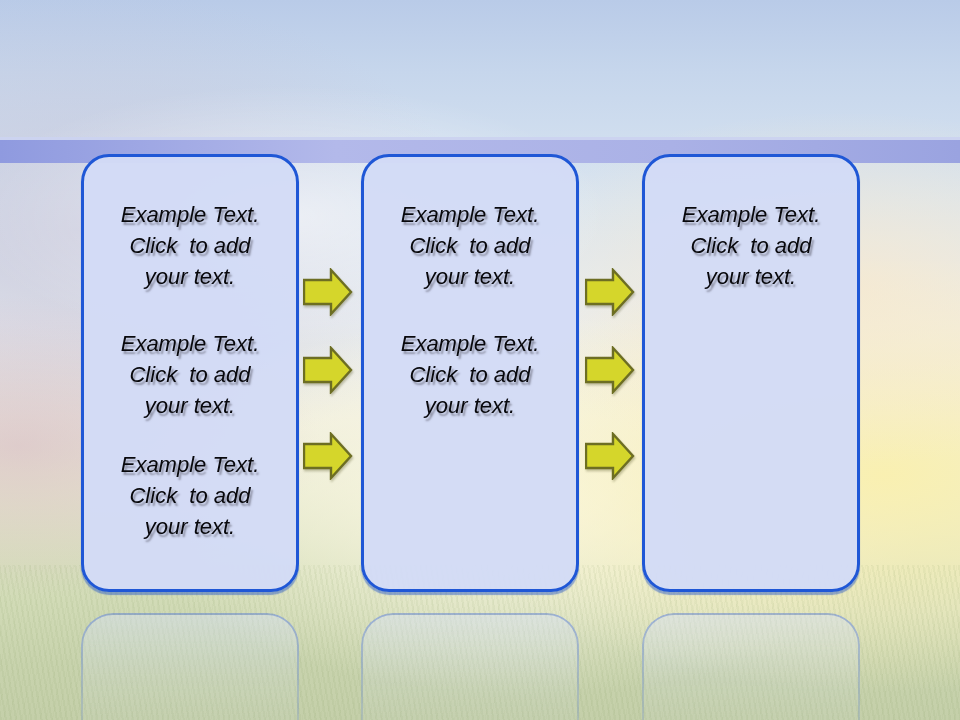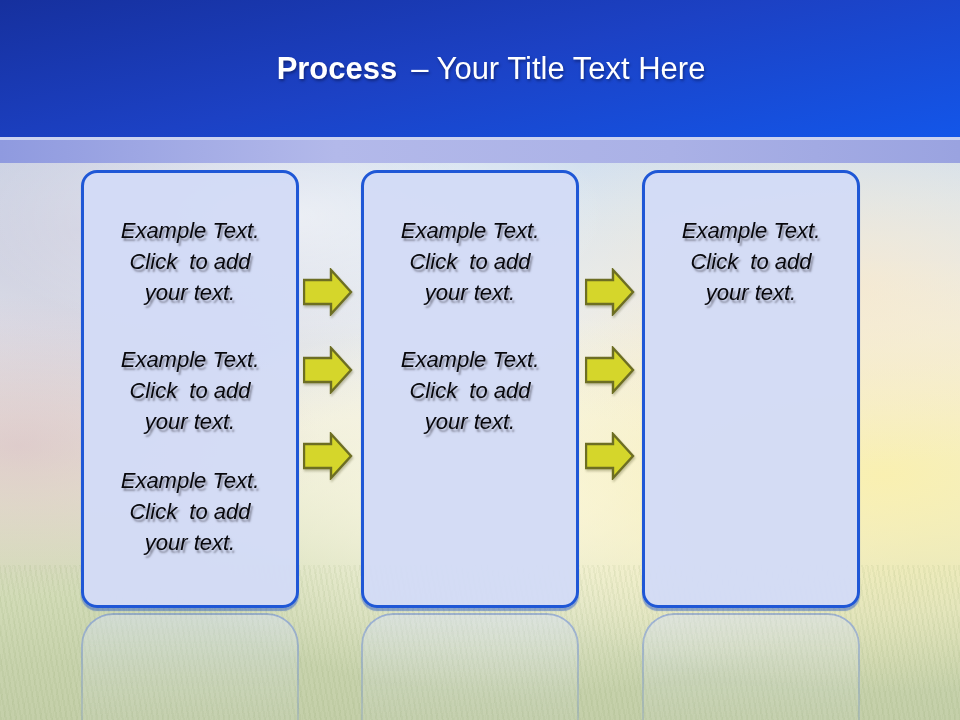--- a/index.html
+++ b/index.html
@@ -48,25 +48,25 @@
     position: absolute; left: 0; top: 137px; width: 960px; height: 3px;
     background: #ccd3f0;
   }
   .strip {
     position: absolute; left: 0; top: 140px; width: 960px; height: 23px;
     background: linear-gradient(90deg, #8f9adf 0%, #b3b9ea 35%, #aab1e6 70%, #9aa3e0 100%);
   }
 
   
   .box {
-    position: absolute; top: 170px; width: 218px; height: 438px;
+    position: absolute; top: 154px; width: 218px; height: 438px;
     box-sizing: border-box;
     background: rgba(211,219,246,0.97);
     border: 3px solid #1f57d6;
-    border-radius: 16px;
+    border-radius: 28px;
     box-shadow: 0 3px 1px rgba(27,78,200,0.45);
   }
   .box1 { left: 81px; }
   .box2 { left: 361px; }
   .box3 { left: 642px; }
 
   .tb {
     position: absolute; left: 0; width: 100%;
     text-align: center; white-space: pre-wrap;
     font-style: italic; font-size: 22px; line-height: 31px;
@@ -104,23 +104,20 @@
   .refl3 { left: 642px; }
 </style>
 </head>
 <body>
 
 <div class="slide">
 
   <div class="bg"></div>
   <div class="grass"></div>
 
-  <div class="header">
-    <h1 class="title"><span class="title-bold">Process</span><span class="title-rest">– Your Title Text Here</span></h1>
-  </div>
   <div class="divider"></div>
   <div class="strip"></div>
 
   <div class="refl refl1"></div>
   <div class="refl refl2"></div>
   <div class="refl refl3"></div>
 
   <div class="box box1">
     <div class="tb tb1">Example Text.
 Click  to add

